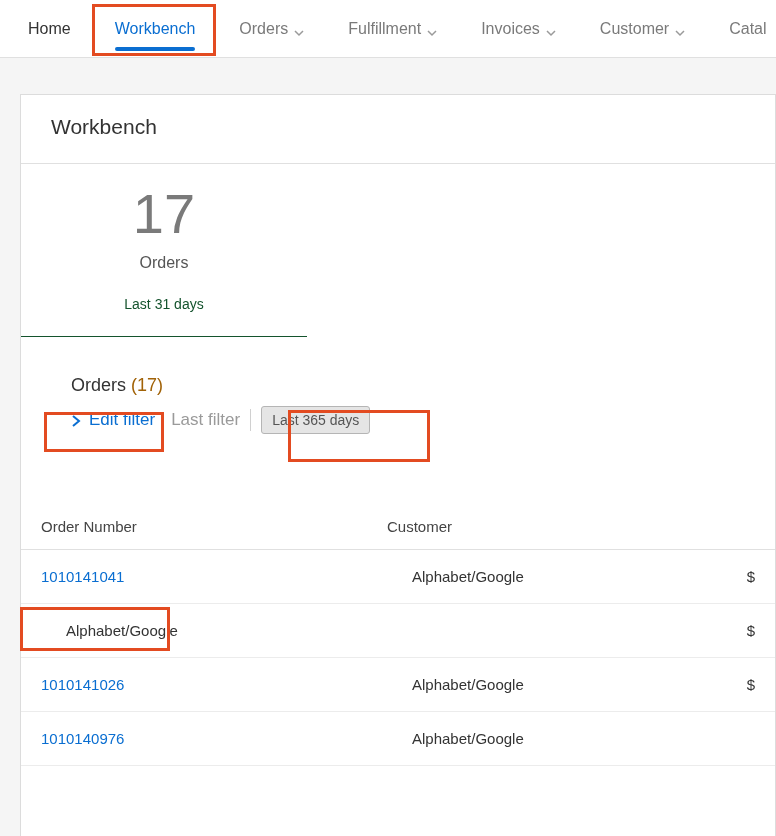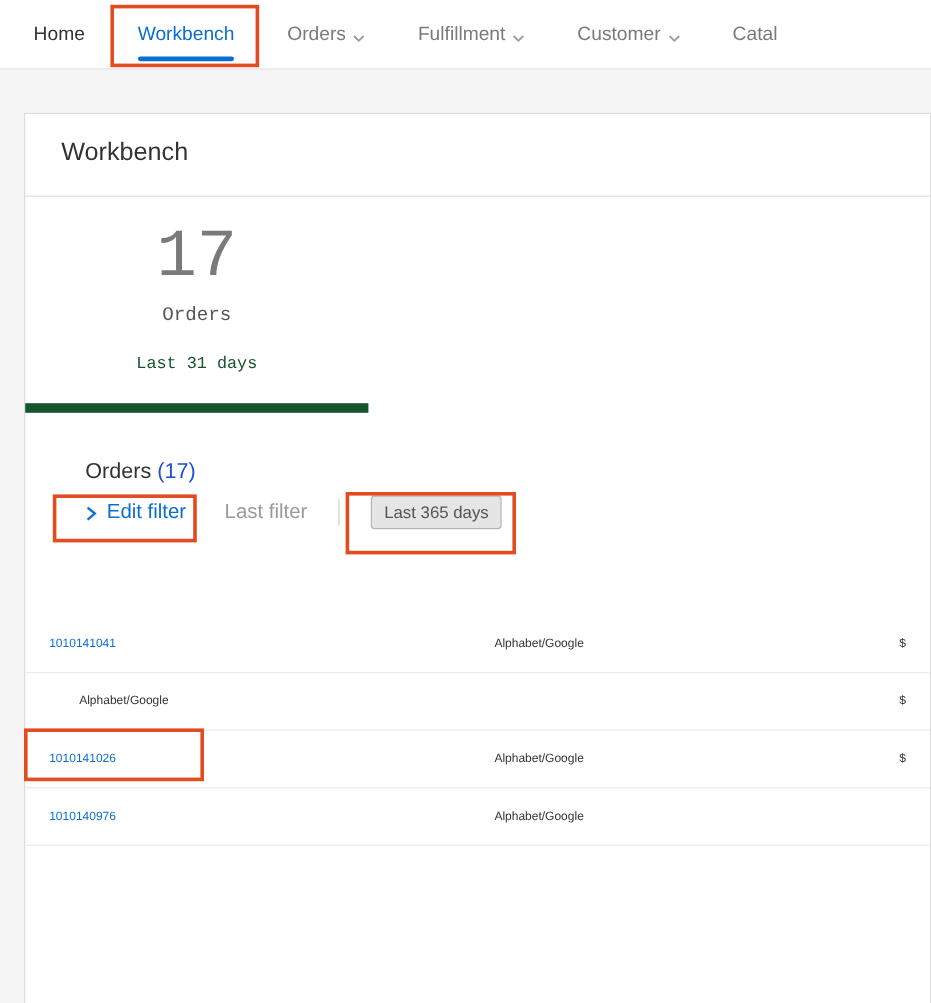--- a/index.html
+++ b/index.html
@@ -56,23 +56,22 @@
   .card-header {
     padding: 20px 30px 24px 30px;
     font-size: 21px;
     color: #333;
     border-bottom: 1px solid #e0e0e0;
   }
 
   .summary-block {
     padding: 22px 30px 14px 30px;
     width: 286px;
-    border-bottom: 8px solid #14532d;
+    border-bottom: 1px solid #14532d;
     text-align: center;
-    font-family: Liberation Mono, monospace;
   }
   .summary-count {
     font-size: 56px;
     color: #7a7a7a;
     font-weight: 400;
     line-height: 1;
   }
   .summary-label {
     font-size: 16px;
     color: #555;
@@ -83,27 +82,27 @@
     color: #14532d;
     margin-top: 24px;
     margin-bottom: 10px;
   }
 
   .section-title-row {
     padding: 38px 30px 10px 50px;
     font-size: 18px;
     color: #333;
   }
-  .section-title-row .count { color: #1d4ed8; }
+  .section-title-row .count { color: #a16207; }
 
   .filter-row {
     padding: 0 30px 12px 46px;
     display: flex;
     align-items: center;
-    gap: 26px;
+    gap: 10px;
   }
   .edit-filter-btn {
     color: #0a6ed1;
     font-size: 17px;
     display: flex;
     align-items: center;
     gap: 6px;
     cursor: pointer;
     padding: 4px 6px 4px 2px;
   }
@@ -136,21 +135,21 @@
   }
   .col-order { width: 346px; font-weight: 400; }
   .col-cust { flex: 1; font-weight: 400; }
   .col-amt { width: 20px; text-align: right; }
 
   .table-row {
     display: flex;
     align-items: center;
     padding: 18px 20px;
     border-bottom: 1px solid #ececec;
-    font-size: 10px;
+    font-size: 15px;
   }
   .order-link { color: #0a6ed1; cursor: pointer; }
   .cust-cell { color: #333; margin-left: 25px; }
   .amt-cell { color: #333; width: 20px; text-align: right; }
 
   
   .hl {
     position: absolute;
     border: 3px solid #e34b21;
     pointer-events: none;
@@ -169,20 +168,28 @@
   <div class="topnav-item">
     <span>Orders</span>
     <span class="chev-icon">
       <svg viewBox="0 0 10 10" width="10" height="10">
           <path d="M1 3 L5 7 L9 3" fill="none" stroke="#9a9a9a" stroke-width="1.5"></path>
         </svg>
     </span>
   </div>
   <div class="topnav-item">
     <span>Fulfillment</span>
+    <span class="chev-icon">
+      <svg viewBox="0 0 10 10" width="10" height="10">
+          <path d="M1 3 L5 7 L9 3" fill="none" stroke="#9a9a9a" stroke-width="1.5"></path>
+        </svg>
+    </span>
+  </div>
+  <div class="topnav-item">
+    <span>Invoices</span>
     <span class="chev-icon">
       <svg viewBox="0 0 10 10" width="10" height="10">
           <path d="M1 3 L5 7 L9 3" fill="none" stroke="#9a9a9a" stroke-width="1.5"></path>
         </svg>
     </span>
   </div>
   <div class="topnav-item">
     <span>Customer</span>
     <span class="chev-icon">
       <svg viewBox="0 0 10 10" width="10" height="10">
@@ -218,20 +225,25 @@
         </span>
         <span>Edit filter</span>
       </div>
       <div class="save-filter">Last filter</div>
       <div class="divider-v"></div>
       <div class="pill">Last 365 days</div>
     </div>
 
     <div class="gap-block"></div>
 
+    <div class="table-head-row">
+      <div class="col-order">Order Number</div>
+      <div class="col-cust">Customer</div>
+      <div class="col-amt"></div>
+    </div>
 
     <div class="table-row">
       <div class="col-order order-link">1010141041</div>
       <div class="col-cust cust-cell">Alphabet/Google</div>
       <div class="amt-cell">$</div>
     </div>
     <div class="table-row">
       <div class="col-cust cust-cell">Alphabet/Google</div>
       <div class="amt-cell">$</div>
     </div>

